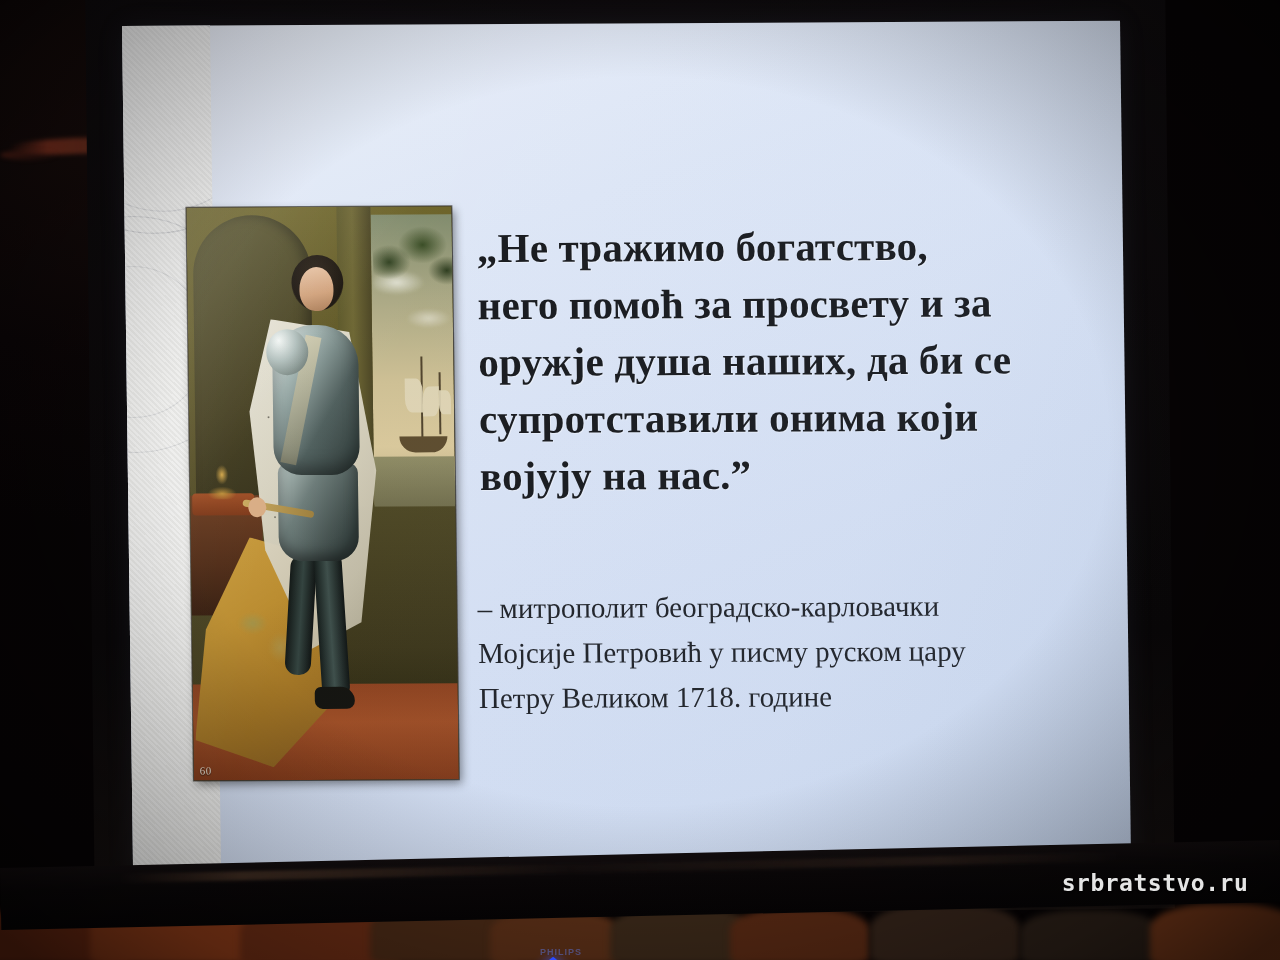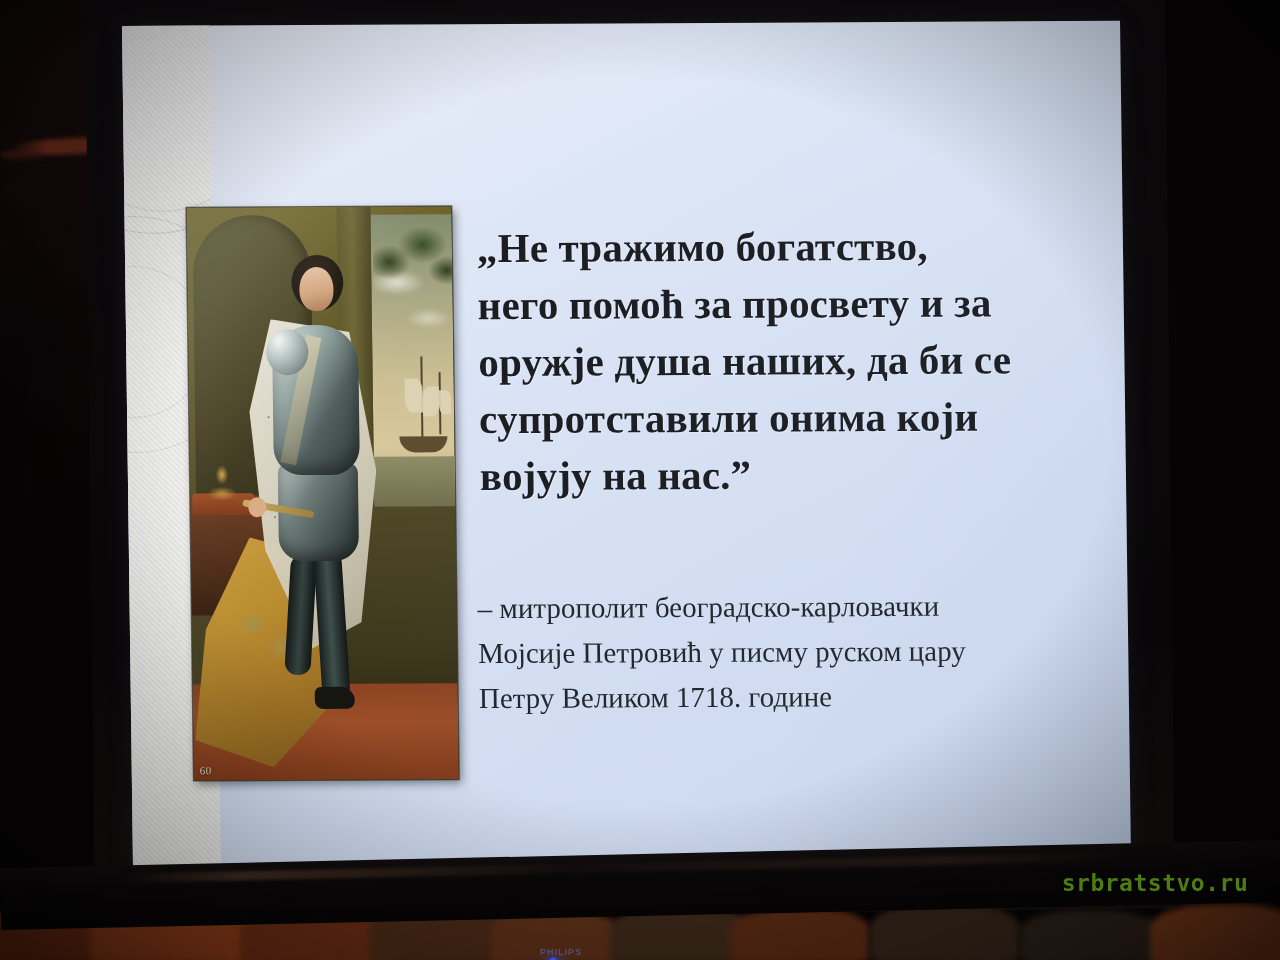--- a/index.html
+++ b/index.html
@@ -519,21 +519,21 @@
     line-height: 1;
   }
   .wm-url {
     margin-top: 4px;
     text-align: center;
     width: 208px;
     font-family: "DejaVu Sans Mono", monospace;
     font-weight: bold;
     font-size: 23px;
     letter-spacing: 0.5px;
-    color: #4d7c0f;
+    color: #e5e5e5;
     text-shadow: 0 1px 2px rgba(0,0,0,.9);
   }
 
   
   .led {
     position: absolute;
     left: 538px;
     top: 956px;
     width: 42px;
     height: 26px;

